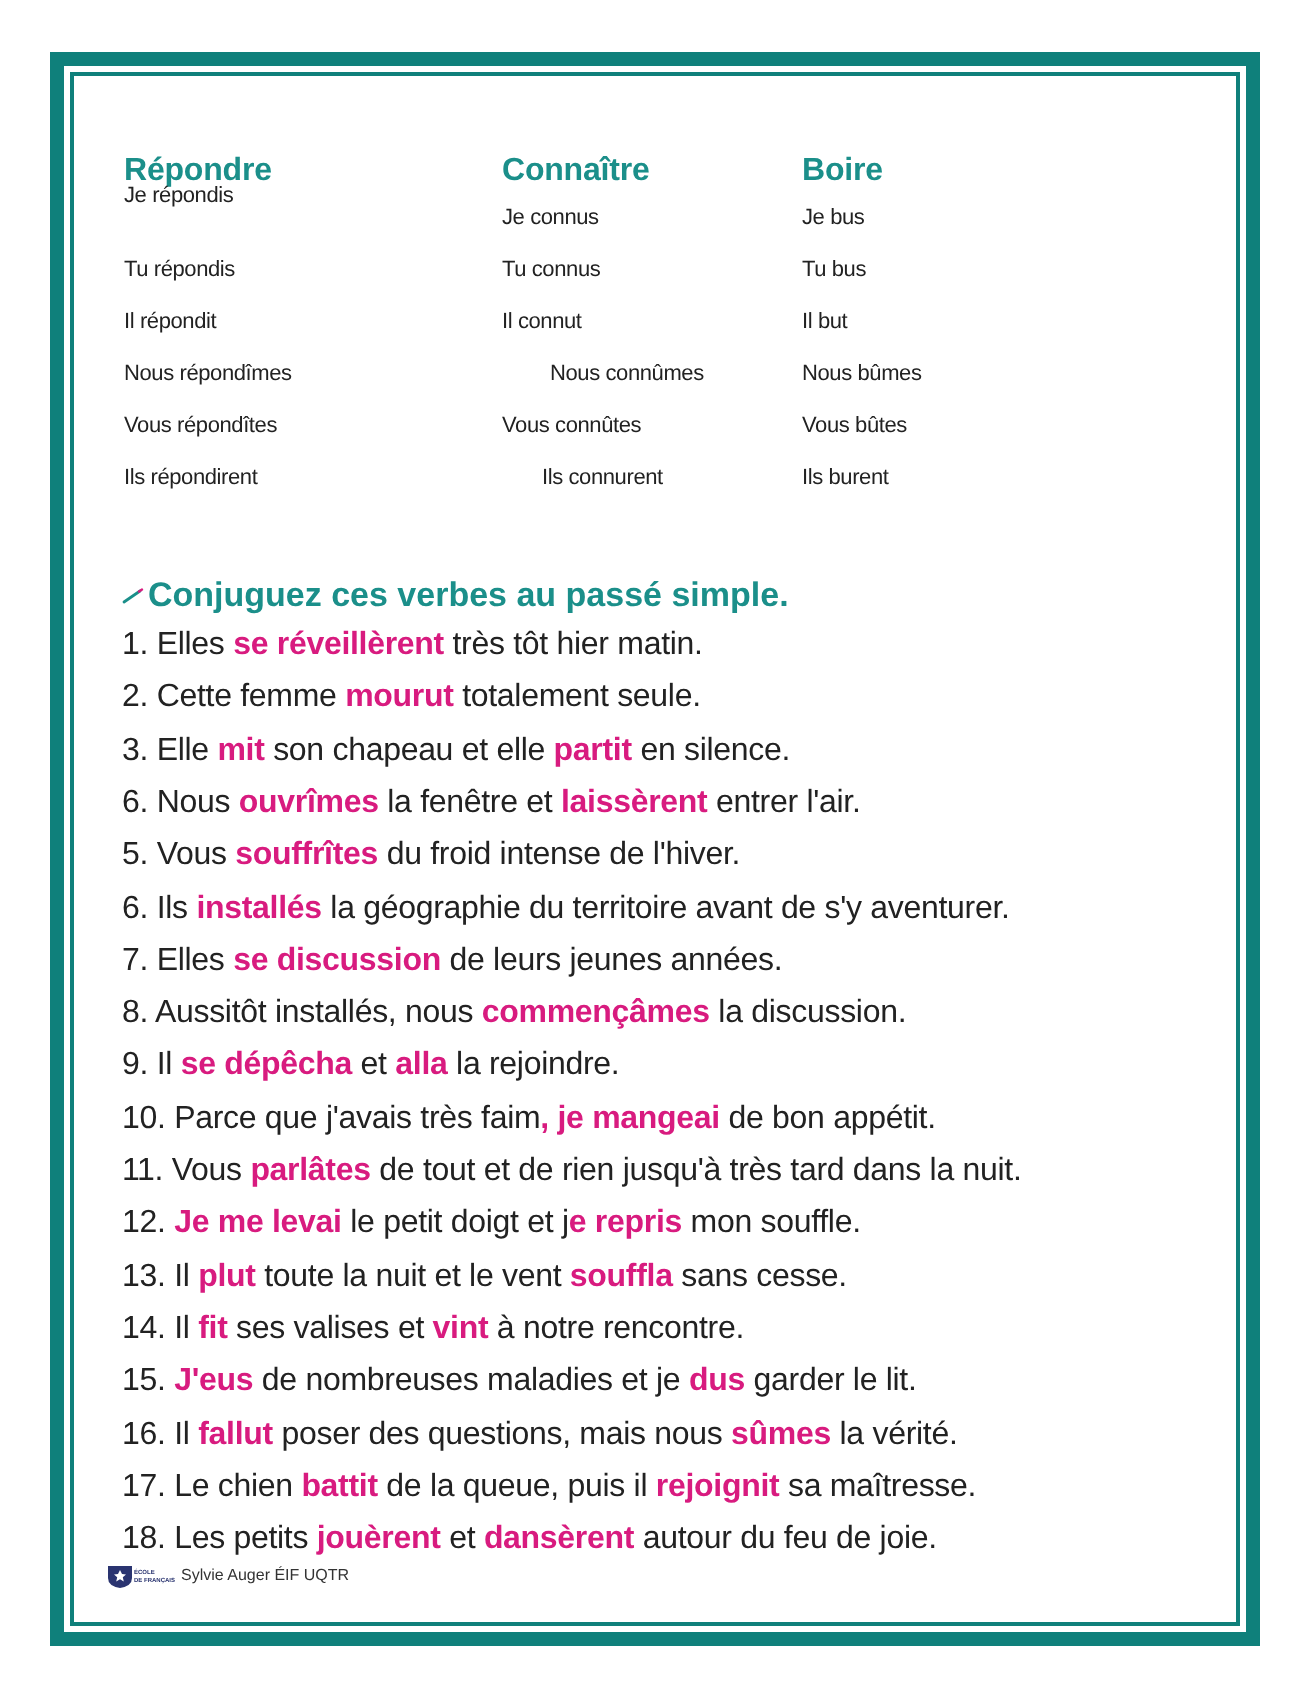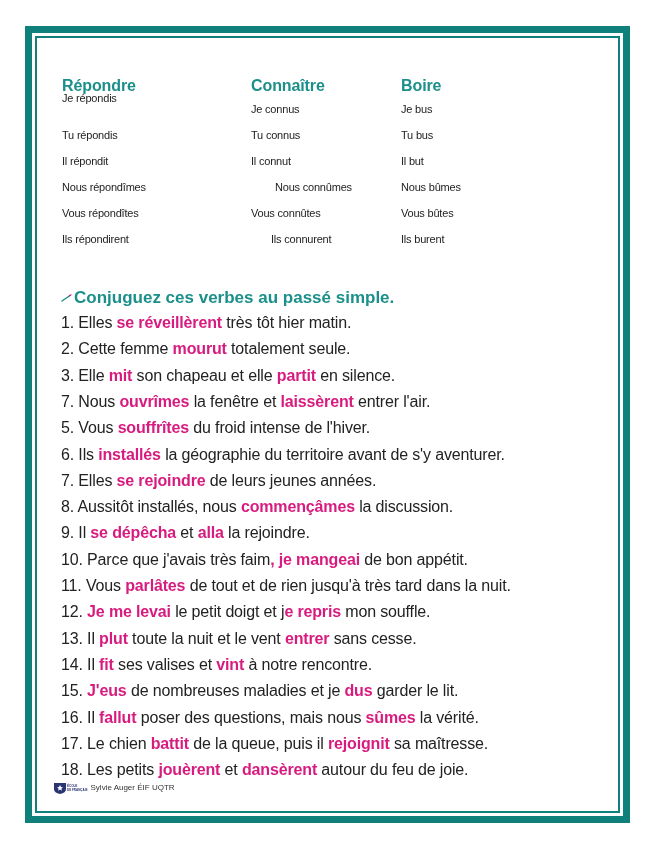--- a/index.html
+++ b/index.html
@@ -136,30 +136,30 @@
     <line x1="1" y1="7" x2="9" y2="1.5" stroke="#1b8f8a" stroke-width="1.4" stroke-linecap="round"></line>
     <line x1="8.5" y1="1.8" x2="10" y2="0.8" stroke="#d81b7f" stroke-width="1.2" stroke-linecap="round"></line>
   </svg>
   <span>Conjuguez ces verbes au passé simple.</span>
 </div>
 
 <div id="exercise-list">
     <div class="exercise-item" style="top: 314px;"><span>1. Elles </span><span class="hl">se réveillèrent</span><span> très tôt hier matin.</span></div>
     <div class="exercise-item" style="top: 340.3px;"><span>2. Cette femme </span><span class="hl">mourut</span><span> totalement seule.</span></div>
     <div class="exercise-item" style="top: 366.6px;"><span>3. Elle </span><span class="hl">mit</span><span> son chapeau et elle </span><span class="hl">partit</span><span> en silence.</span></div>
-    <div class="exercise-item" style="top: 392.9px;"><span>7. Nous </span><span class="hl">ouvrîmes</span><span> la fenêtre et </span><span class="hl">laissèrent</span><span> entrer l'air.</span></div>
+    <div class="exercise-item" style="top: 392.9px;"><span>6. Nous </span><span class="hl">ouvrîmes</span><span> la fenêtre et </span><span class="hl">laissèrent</span><span> entrer l'air.</span></div>
     <div class="exercise-item" style="top: 419.2px;"><span>5. Vous </span><span class="hl">souffrîtes</span><span> du froid intense de l'hiver.</span></div>
     <div class="exercise-item" style="top: 445.5px;"><span>6. Ils </span><span class="hl">installés</span><span> la géographie du territoire avant de s'y aventurer.</span></div>
-    <div class="exercise-item" style="top: 471.8px;"><span>7. Elles </span><span class="hl">se rejoindre</span><span> de leurs jeunes années.</span></div>
+    <div class="exercise-item" style="top: 471.8px;"><span>7. Elles </span><span class="hl">se discussion</span><span> de leurs jeunes années.</span></div>
     <div class="exercise-item" style="top: 498.1px;"><span>8. Aussitôt installés, nous </span><span class="hl">commençâmes</span><span> la discussion.</span></div>
     <div class="exercise-item" style="top: 524.4px;"><span>9. Il </span><span class="hl">se dépêcha</span><span> et </span><span class="hl">alla</span><span> la rejoindre.</span></div>
     <div class="exercise-item" style="top: 550.7px;"><span>10. Parce que j'avais très faim</span><span class="hl">, je mangeai</span><span> de bon appétit.</span></div>
     <div class="exercise-item" style="top: 577px;"><span>11. Vous </span><span class="hl">parlâtes</span><span> de tout et de rien jusqu'à très tard dans la nuit.</span></div>
     <div class="exercise-item" style="top: 603.3px;"><span>12. </span><span class="hl">Je me levai</span><span> le petit doigt et j</span><span class="hl">e repris</span><span> mon souffle.</span></div>
-    <div class="exercise-item" style="top: 629.6px;"><span>13. Il </span><span class="hl">plut</span><span> toute la nuit et le vent </span><span class="hl">entrer</span><span> sans cesse.</span></div>
+    <div class="exercise-item" style="top: 629.6px;"><span>13. Il </span><span class="hl">plut</span><span> toute la nuit et le vent </span><span class="hl">souffla</span><span> sans cesse.</span></div>
     <div class="exercise-item" style="top: 655.9px;"><span>14. Il </span><span class="hl">fit</span><span> ses valises et </span><span class="hl">vint</span><span> à notre rencontre.</span></div>
     <div class="exercise-item" style="top: 682.2px;"><span>15. </span><span class="hl">J'eus</span><span> de nombreuses maladies et je </span><span class="hl">dus</span><span> garder le lit.</span></div>
     <div class="exercise-item" style="top: 708.5px;"><span>16. Il </span><span class="hl">fallut</span><span> poser des questions, mais nous </span><span class="hl">sûmes</span><span> la vérité.</span></div>
     <div class="exercise-item" style="top: 734.8px;"><span>17. Le chien </span><span class="hl">battit</span><span> de la queue, puis il </span><span class="hl">rejoignit</span><span> sa maîtresse.</span></div>
     <div class="exercise-item" style="top: 761.1px;"><span>18. Les petits </span><span class="hl">jouèrent</span><span> et </span><span class="hl">dansèrent</span><span> autour du feu de joie.</span></div>
   </div>
 
 <div class="footer">
   <div class="logo">
     <svg width="12" height="11" viewBox="0 0 12 11">

